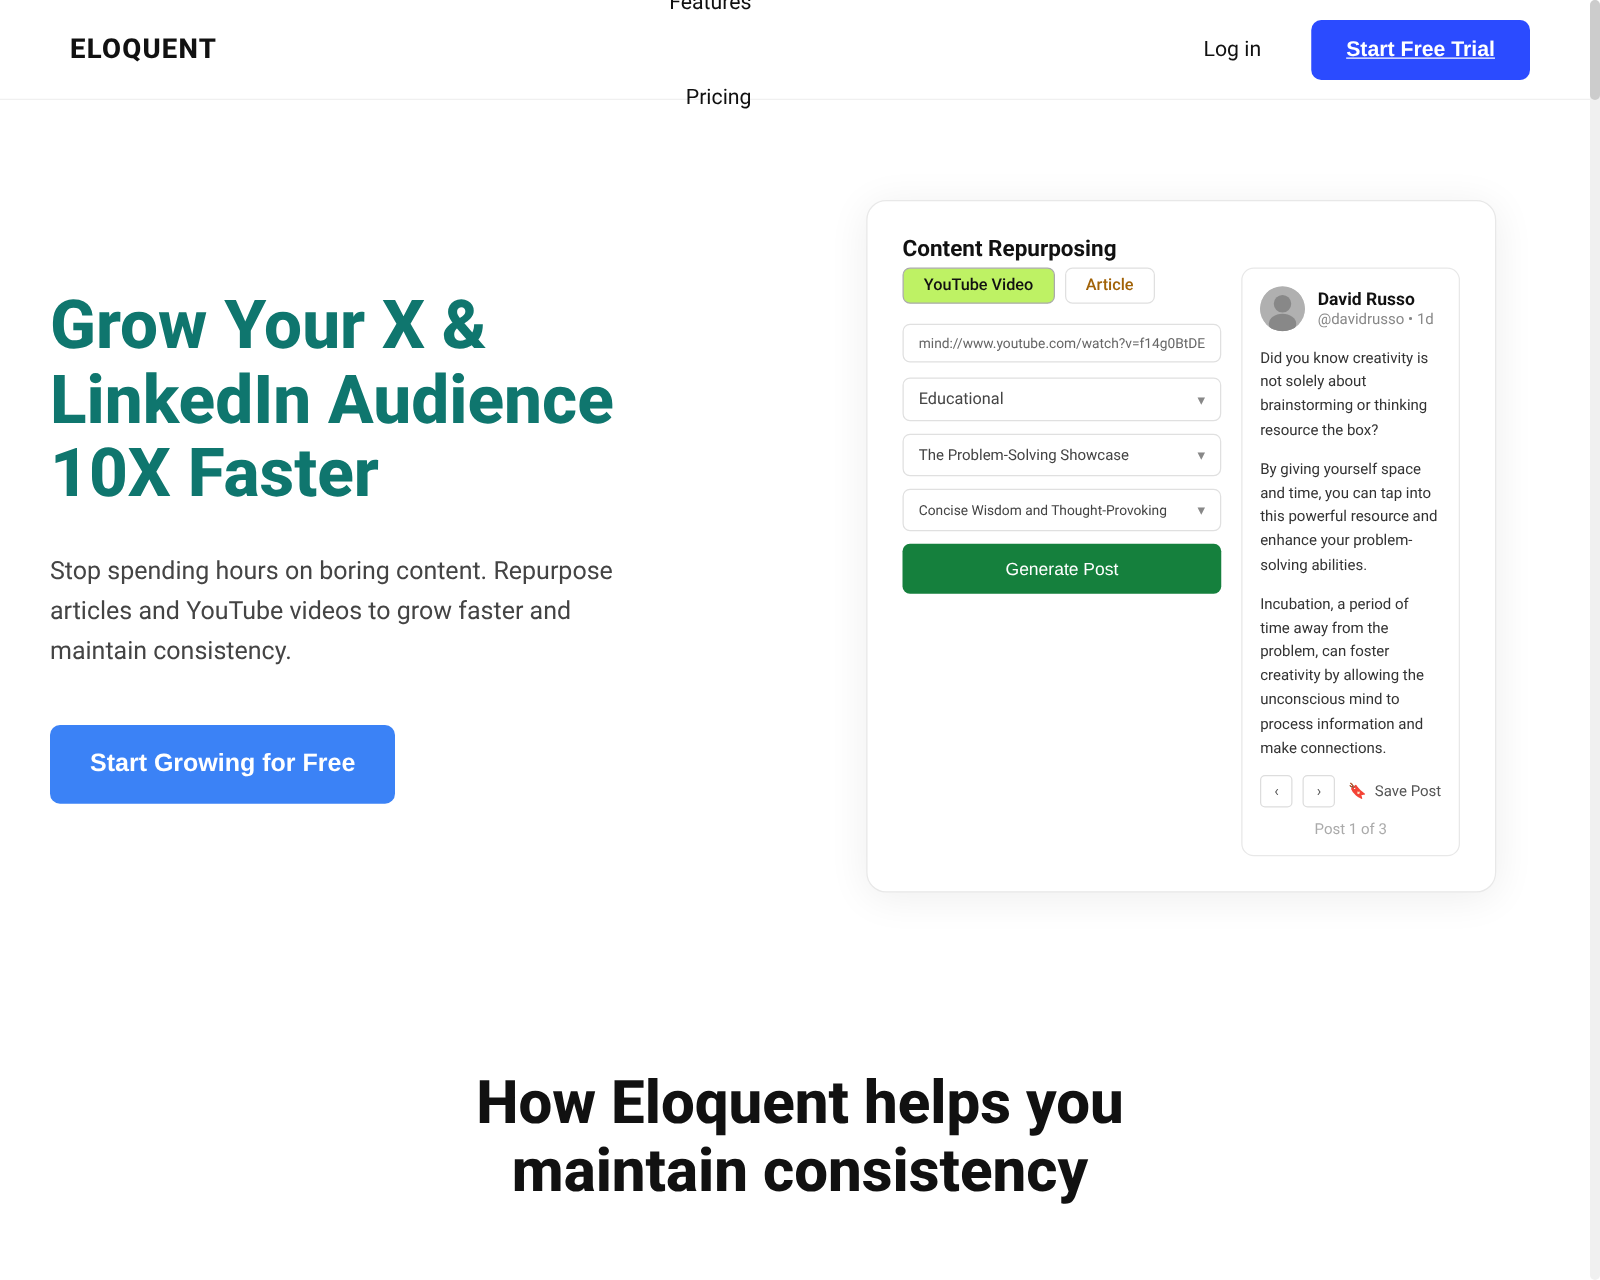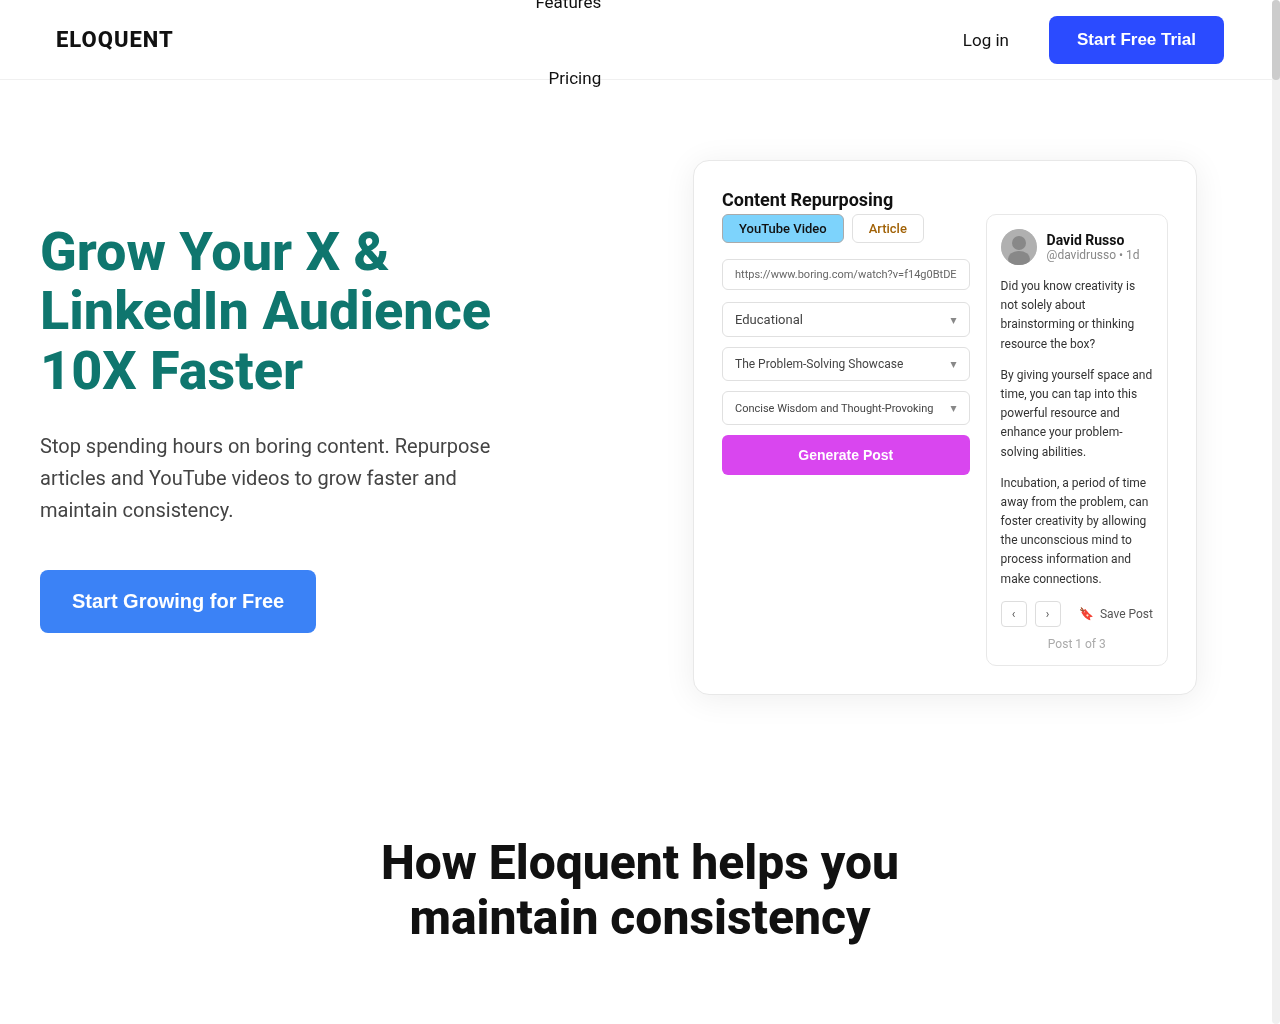--- a/index.html
+++ b/index.html
@@ -57,20 +57,21 @@
 
     .nav-cta {
       background: #2b4bff;
       color: #fff;
       border: none;
       border-radius: 8px;
       padding: 14px 28px;
       font-size: 17px;
       font-weight: 600;
       cursor: pointer;
+      text-decoration: underline;
     }
 
     .nav-right {
       display: flex;
       align-items: center;
       gap: 40px;
     }
 
     
     .hero {
@@ -155,21 +156,21 @@
       border-radius: 6px;
       font-size: 13px;
       font-weight: 500;
       cursor: pointer;
       border: 1px solid #e0e0e0;
       background: #fff;
       color: #a16207;
     }
 
     .card-tab.active {
-      background: #7dd3fc;
+      background: #bef264;
       border: 1px solid #aaa;
       color: #111;
     }
 
     .card-input-row {
       display: flex;
       align-items: center;
       border: 1px solid #e0e0e0;
       border-radius: 6px;
       padding: 8px 12px;
@@ -192,28 +193,28 @@
       background: #fff;
       cursor: pointer;
     }
 
     .chevron-down {
       font-size: 12px;
       color: #888;
     }
 
     .card-generate-btn {
-      background: #d946ef;
+      background: #15803d;
       color: #fff;
       border: none;
       border-radius: 6px;
       width: 100%;
       padding: 12px;
       font-size: 14px;
-      font-weight: 700;
+      font-weight: 400;
       cursor: pointer;
       margin-bottom: 16px;
     }
 
     .card-layout {
       display: flex;
       gap: 16px;
     }
 
     .card-form-col {
@@ -363,21 +364,21 @@
       <div class="card-title">Content Repurposing</div>
 
       <div class="card-layout">
         <div class="card-form-col">
           <div class="card-tabs">
             <div class="card-tab active">YouTube Video</div>
             <div class="card-tab">Article</div>
           </div>
 
           <div class="card-input-row">
-            <span style="font-size:11px;color:#666;overflow:hidden;white-space:nowrap;text-overflow:ellipsis;">https://www.boring.com/watch?v=f14g0BtDE</span>
+            <span style="font-size:11px;color:#666;overflow:hidden;white-space:nowrap;text-overflow:ellipsis;">mind://www.youtube.com/watch?v=f14g0BtDE</span>
           </div>
 
           <div class="card-select-row">
             <span>Educational</span>
             <span class="chevron-down">▾</span>
           </div>
 
           <div class="card-select-row">
             <span style="font-size:12px;">The Problem-Solving Showcase</span>
             <span class="chevron-down">▾</span>

